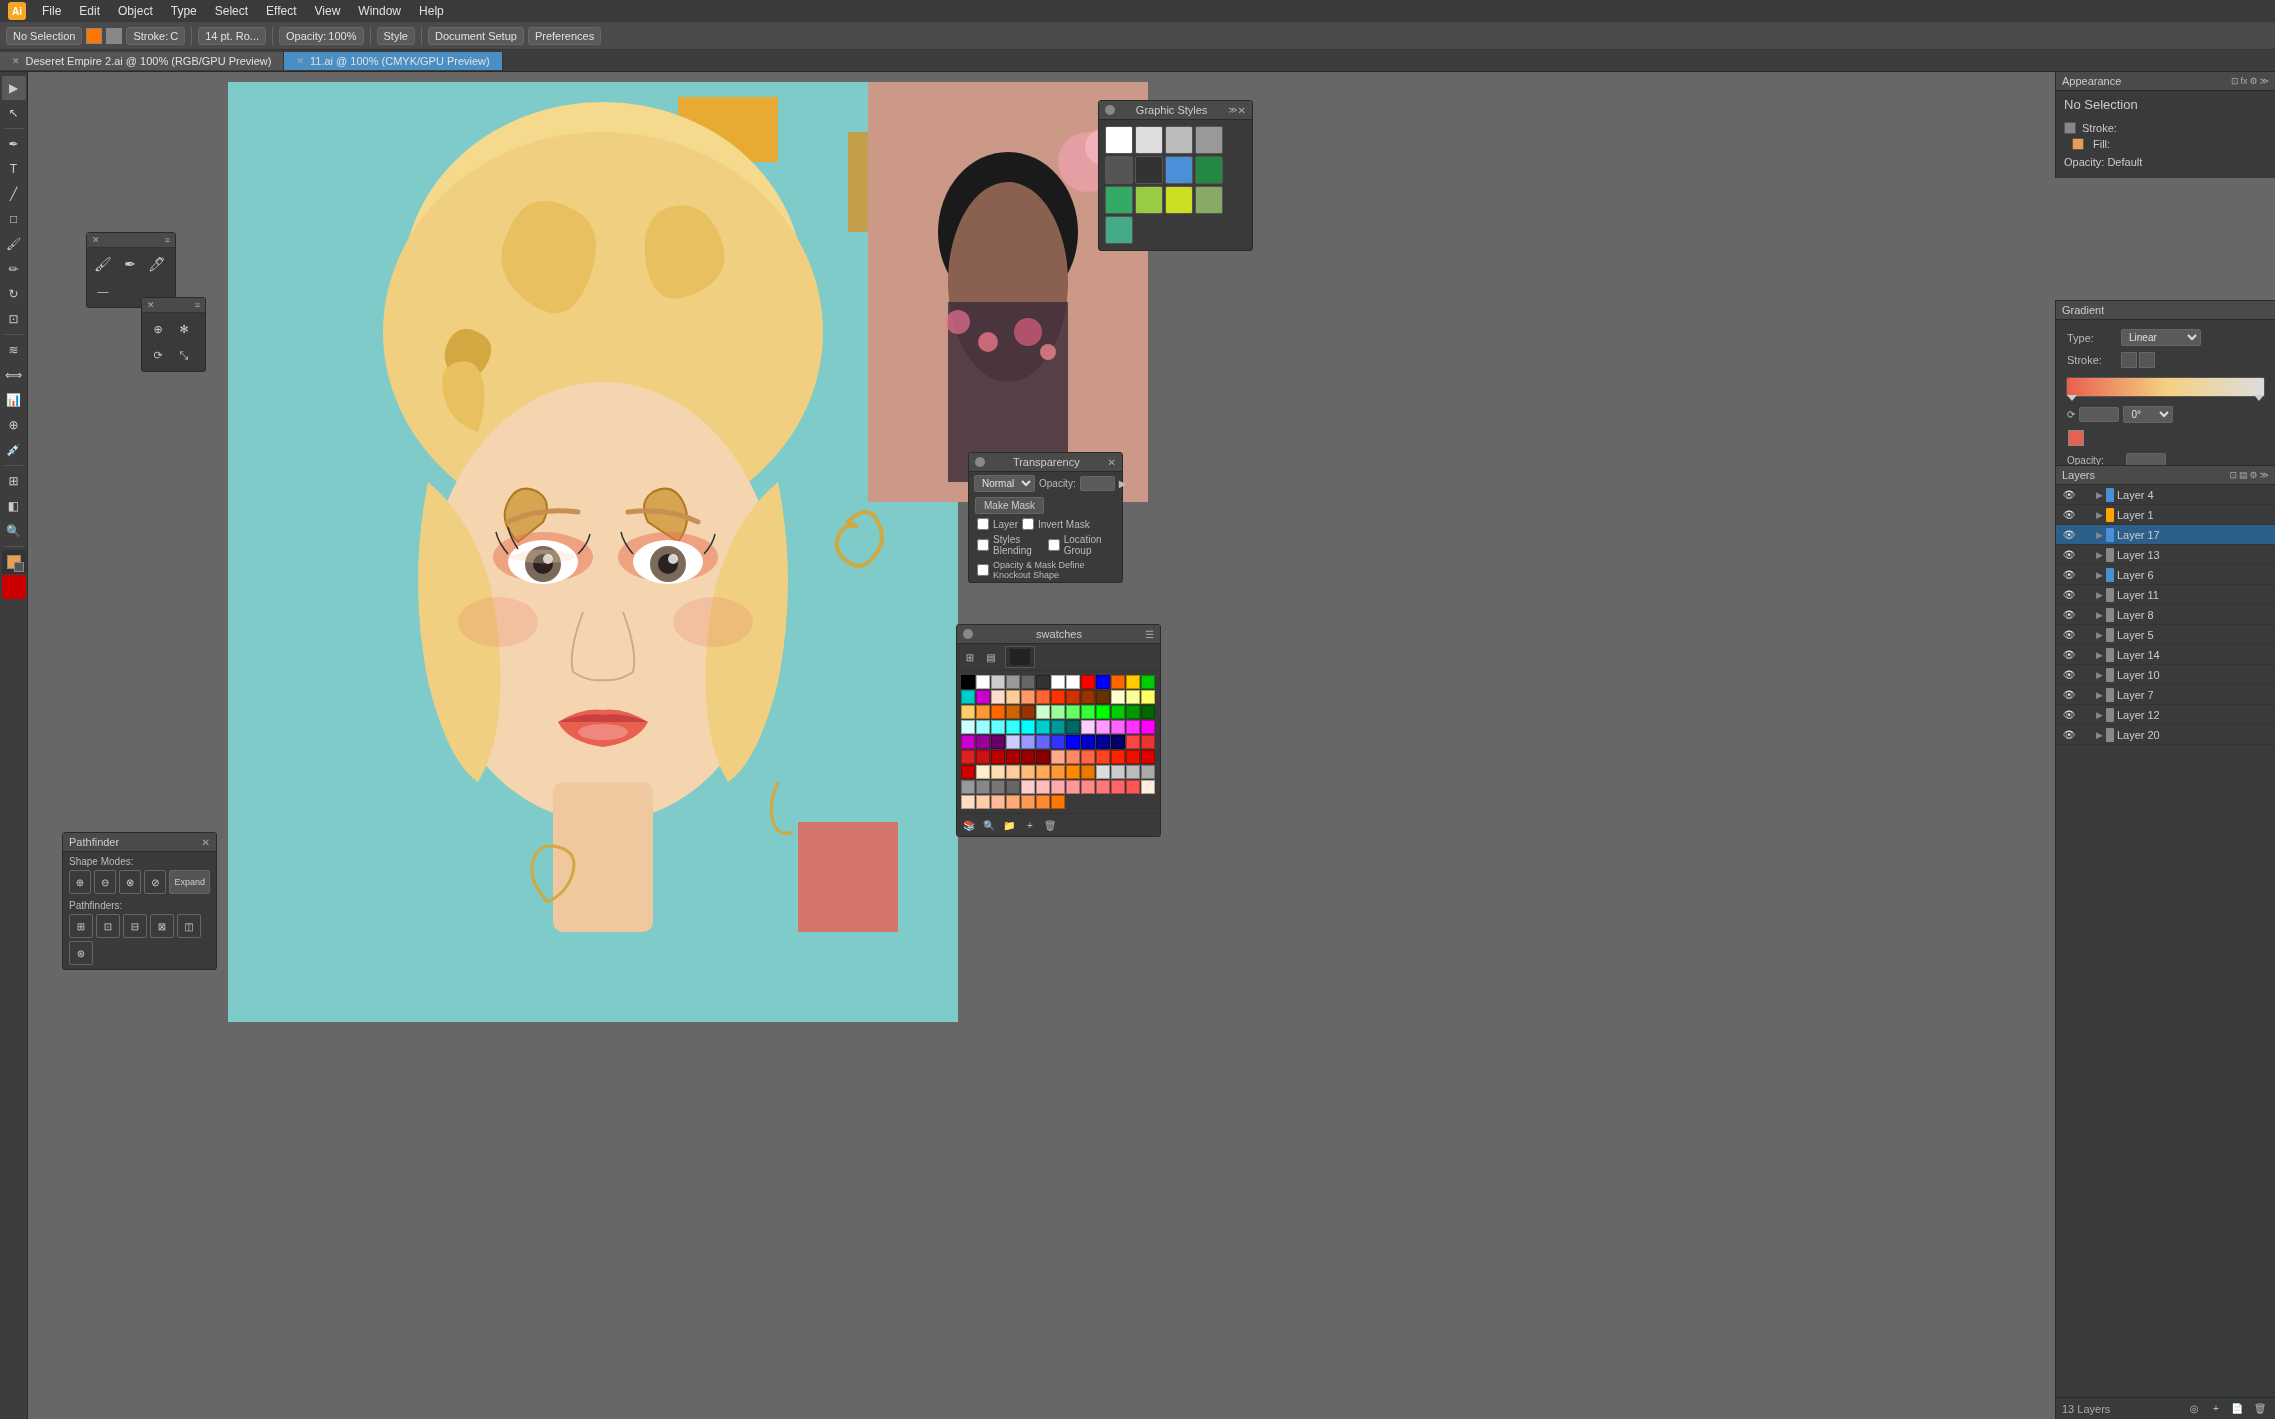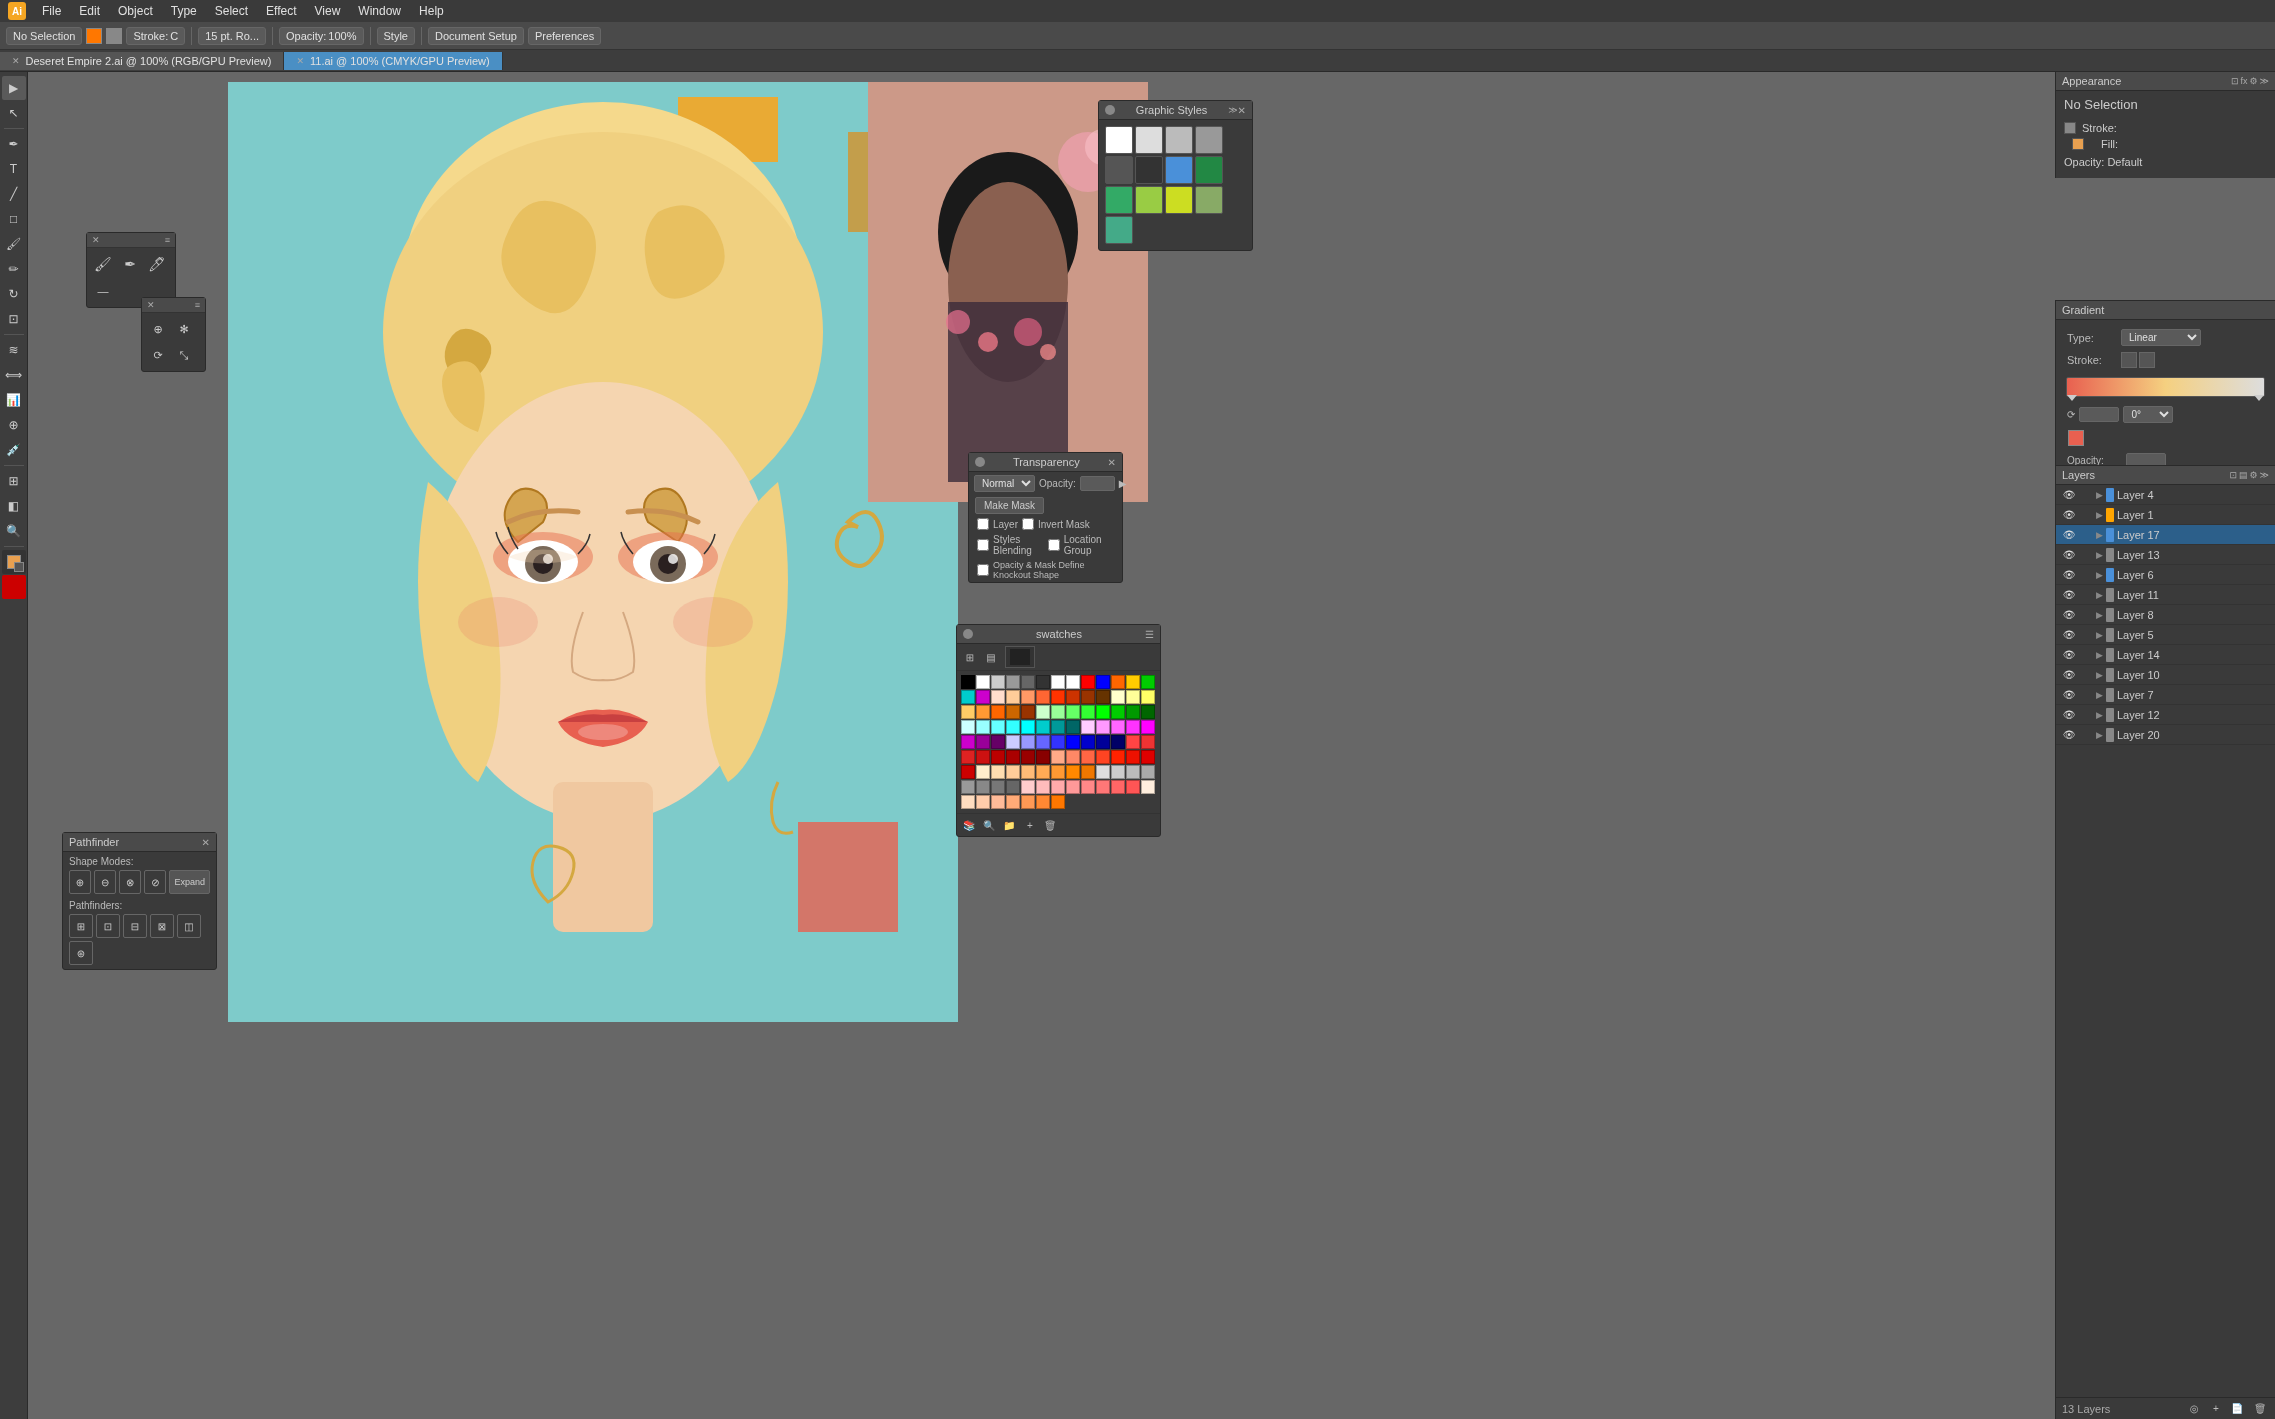--- a/index.html
+++ b/index.html
@@ -451,21 +451,21 @@
     <span>No Selection</span>
   </div>
   <div class="color-box" style="background:#ff7700;"></div>
   <div class="color-box" style="background:#888;"></div>
   <div class="toolbar-item">
     <span>Stroke:</span>
     <span>C</span>
   </div>
   <div class="toolbar-sep"></div>
   <div class="toolbar-item">
-    <span>15 pt. Ro...</span>
+    <span>14 pt. Ro...</span>
   </div>
   <div class="toolbar-sep"></div>
   <div class="toolbar-item">
     <span>Opacity:</span>
     <span>100%</span>
   </div>
   <div class="toolbar-sep"></div>
   <div class="toolbar-item">
     <span>Style</span>
   </div>
@@ -880,21 +880,21 @@
       <span style="font-size:9px;color:#aaa;">⚙</span>
       <span style="font-size:9px;color:#aaa;">≫</span>
     </div>
   </div>
   <div style="padding:6px 8px;">
     <div style="font-size:13px;color:#ccc;font-weight:500;margin-bottom:8px;">No Selection</div>
     <div class="row-flex" style="gap:6px;padding:2px 0;">
       <div style="width:12px;height:12px;background:#888;border:1px solid #555;"></div>
       <span style="font-size:11px;color:#ccc;">Stroke:</span>
     </div>
-    <div class="row-flex" style="gap:17px;padding:2px 8px;">
+    <div class="row-flex" style="gap:9px;padding:2px 8px;">
       <div style="width:12px;height:12px;background:#e8a050;border:1px solid #555;"></div>
       <span style="font-size:11px;color:#ccc;">Fill:</span>
     </div>
     <div style="padding:4px 0;font-size:11px;color:#ccc;">Opacity: Default</div>
   </div>
 </div>
 
 <div id="gradient-panel" style="position:absolute;right:0;top:300px;width:220px;background:#3a3a3a;border-left:1px solid #2a2a2a;border-top:1px solid #2a2a2a;z-index:70;">
   <div class="panel-title-bar">
     <span style="font-size:11px;color:#ccc;font-weight:500;">Gradient</span>

